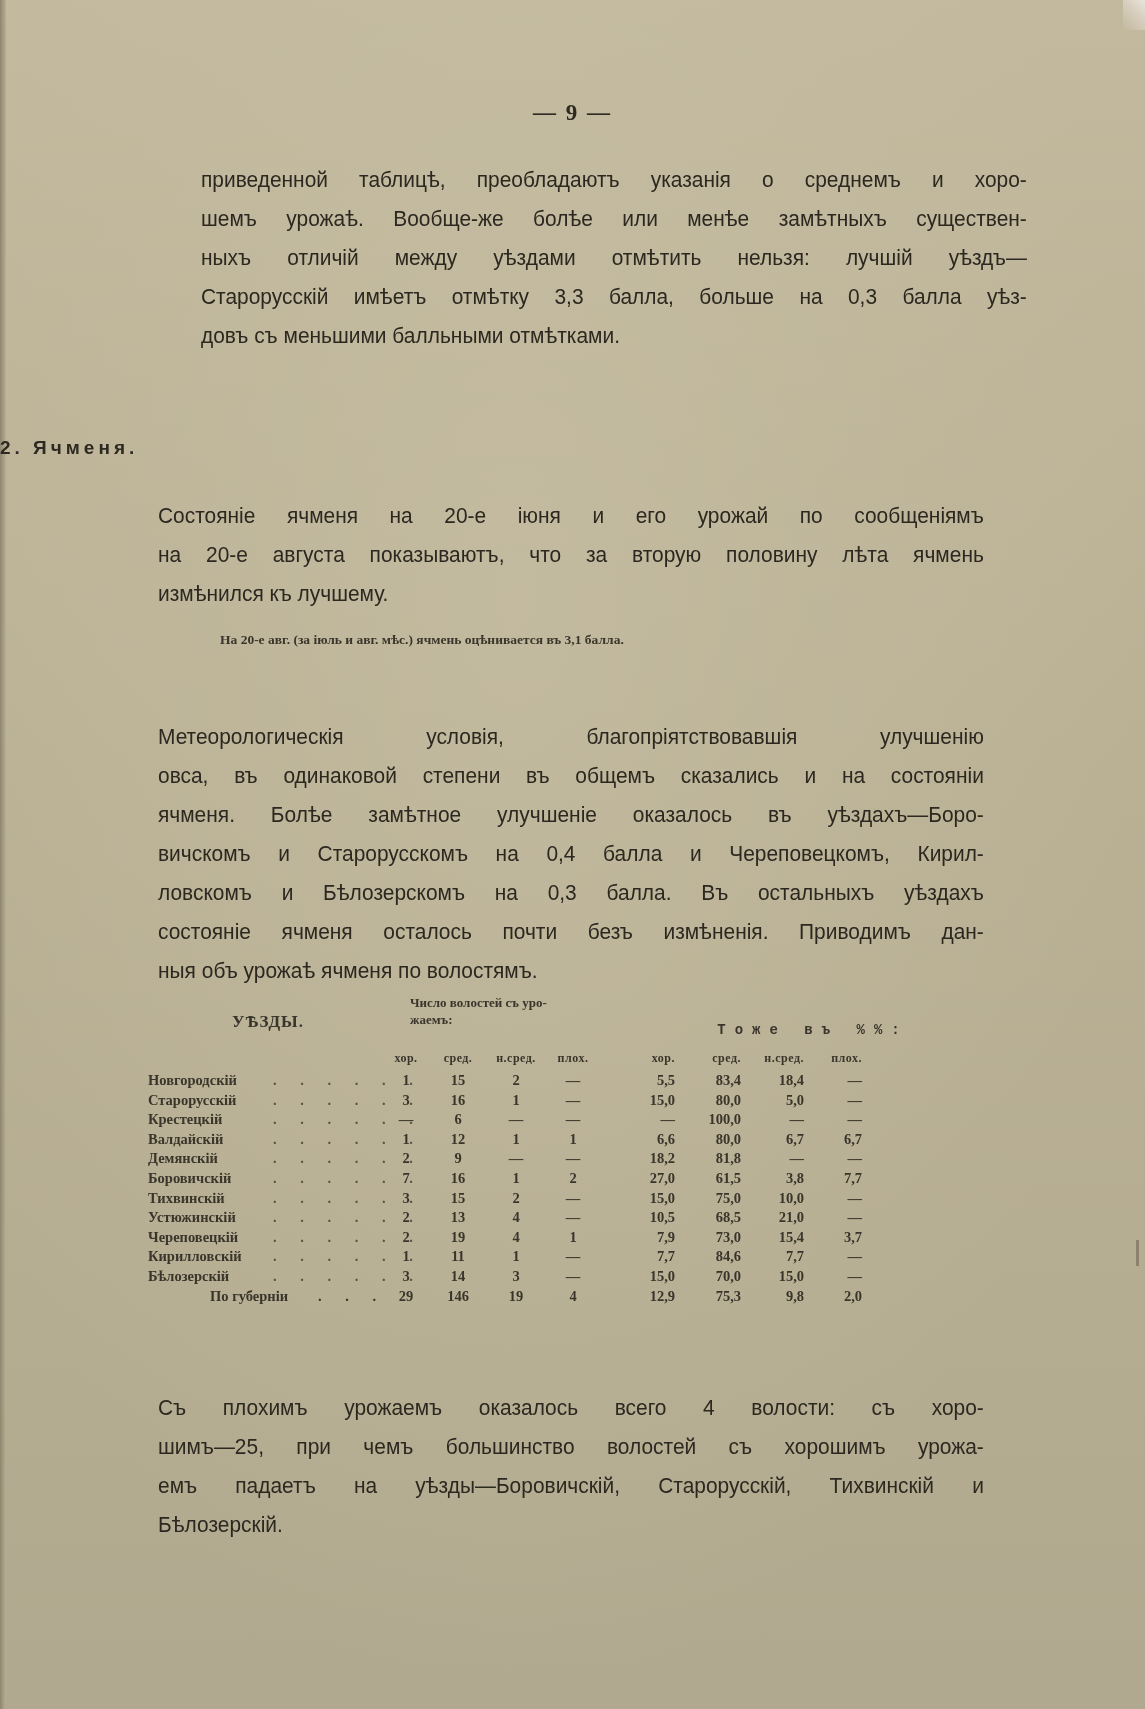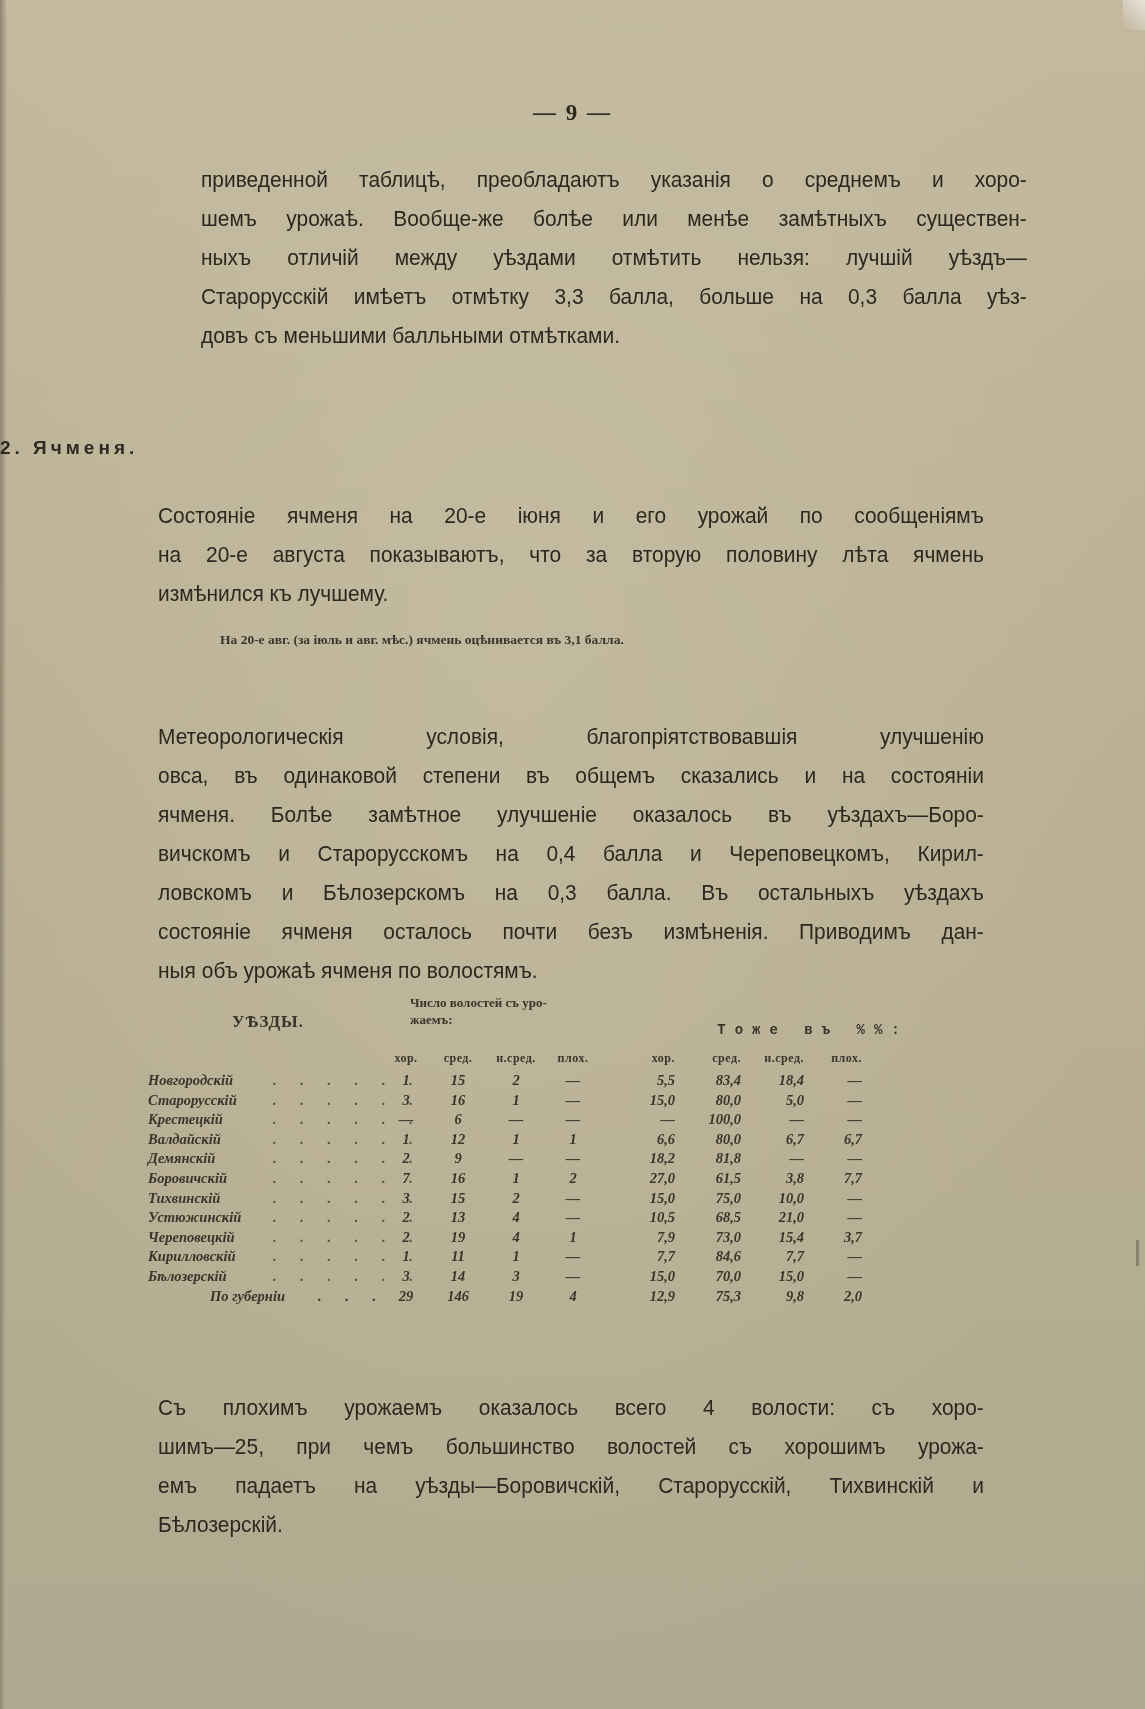--- a/index.html
+++ b/index.html
@@ -102,21 +102,21 @@
       text-align: left; font-size: 13px; line-height: 17px;
     }
     .thead-group2 {
       position: absolute; left: 545px; top: 32px; width: 240px;
       text-align: center; font-size: 14px; letter-spacing: 9px; font-family: Liberation Mono, monospace;
     }
     .subhead {
       position: absolute; top: 52px; font-size: 12px; letter-spacing: 0.5px; margin-top: 9px;
     }
     .rows {
-      position: absolute; top: 82px; left: 0; width: 780px; font-style: italic;
+      position: absolute; top: 82px; left: 0; width: 780px;
     }
     .row {
       position: relative; height: 19.6px;
     }
     .cell { position: absolute; top: 0; white-space: nowrap; }
     .name { left: 0; }
     .dots { left: 125px; letter-spacing: 10px; color: #5b5445; }
     .c0 { left: 240px; width: 36px; text-align: center; }
     .c1 { left: 290px; width: 40px; text-align: center; }
     .c2 { left: 345px; width: 46px; text-align: center; }

